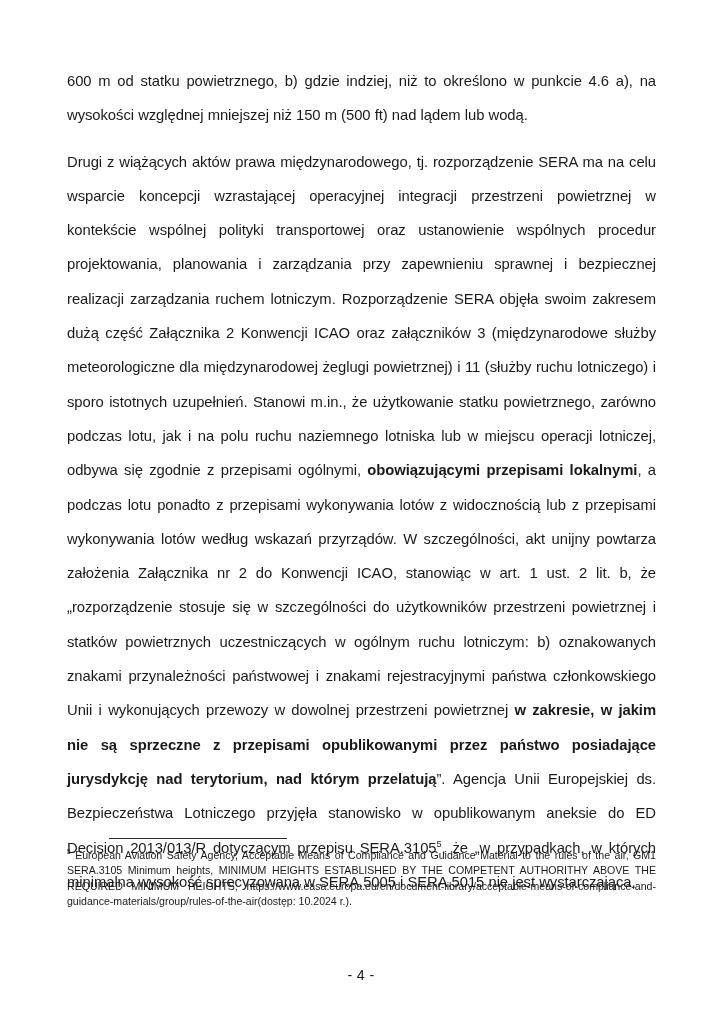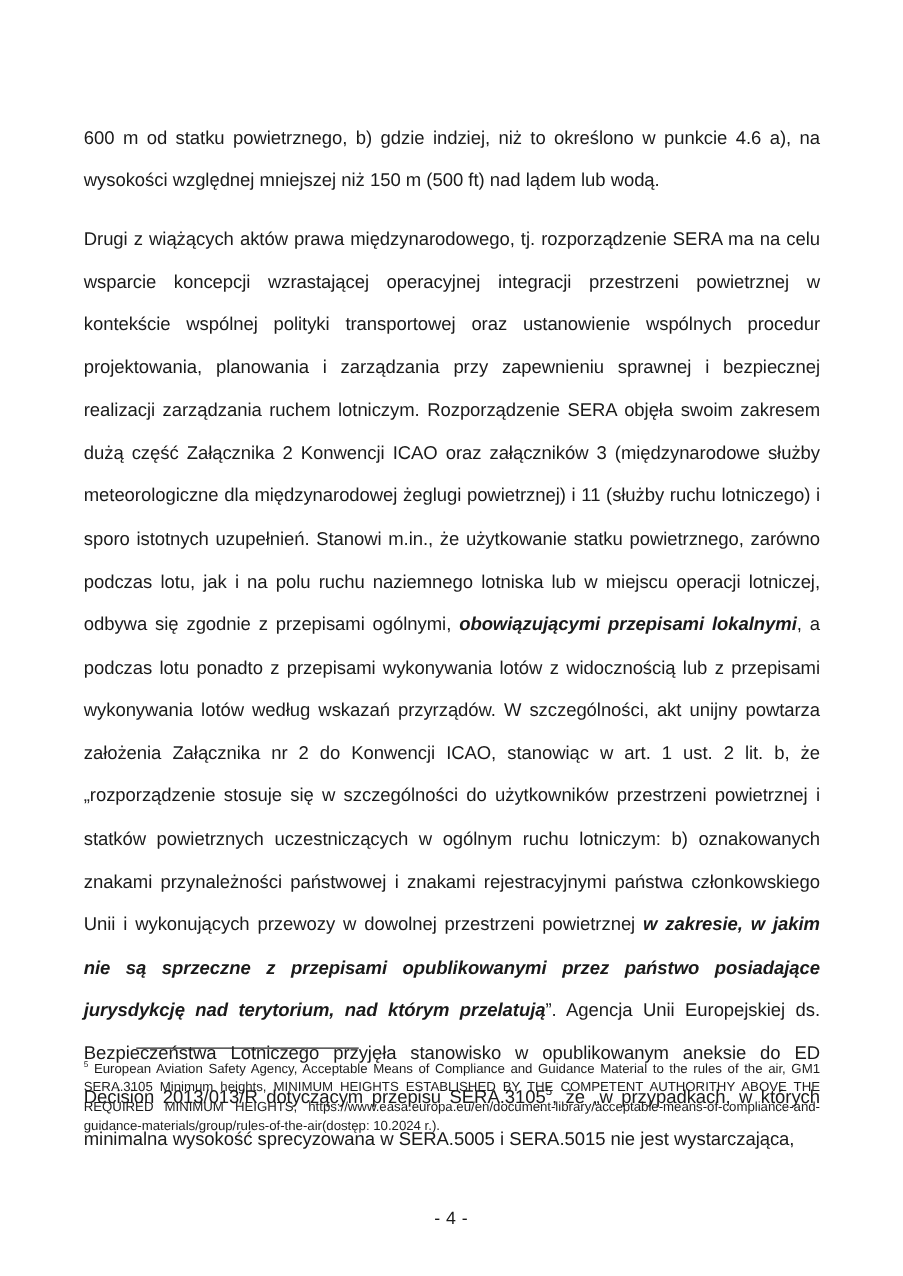--- a/index.html
+++ b/index.html
@@ -21,42 +21,41 @@
     left: 0;
     top: 0;
     width: 722px;
     height: 1021px;
     background: #ffffff;
   }
 
   .body-area {
     position: absolute;
     left: 67px;
-    top: 94px;
+    top: 64px;
     width: 589px;
   }
 
   p.para {
     margin: 0 0 0 0;
     font-size: 14.8px;
     line-height: 34.3px;
     text-align: justify;
     text-justify: inter-word;
     color: #1a1a1a;
     letter-spacing: -0.05px;
     word-spacing: 0.1px;
   }
 
   p.para + p.para {
     margin-top: 12px;
   }
 
   .para b, .para strong {
     font-weight: bold;
-    font-style: italic;
   }
 
   sup {
     font-size: 0.62em;
     vertical-align: super;
     line-height: 0;
   }
 
   .footnote-area {
     position: absolute;

